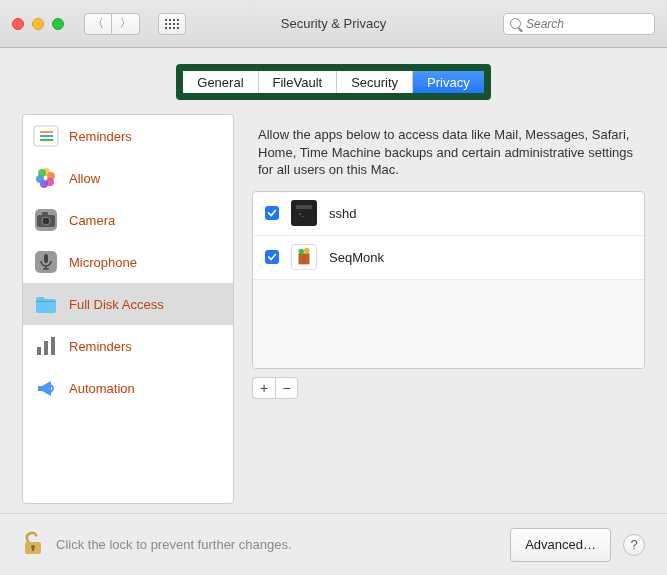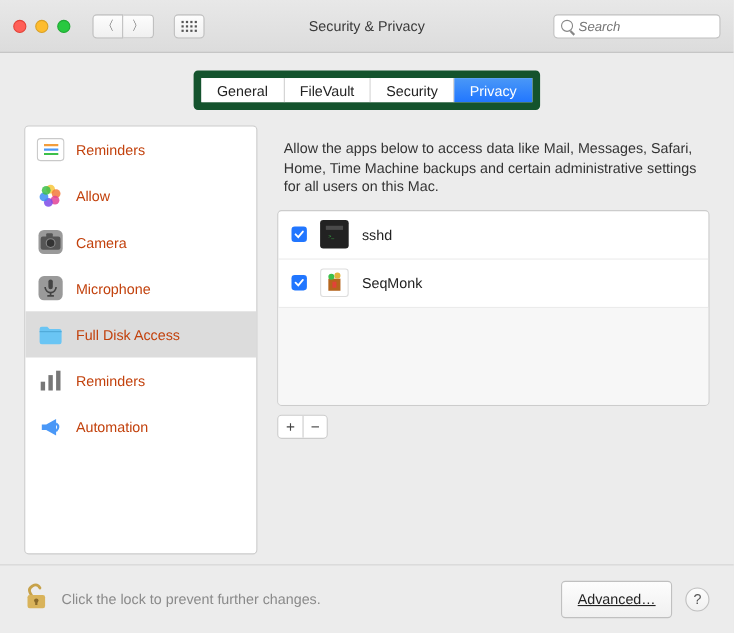--- a/index.html
+++ b/index.html
@@ -46,21 +46,21 @@
   .chk svg { width:10px; height:10px; }
   .app-icon { width:26px; height:26px; border-radius:3px; display:flex; align-items:center; justify-content:center; flex-shrink:0; }
   .app-name { font-size:13px; color:#222; }
 
   .list-controls { margin-top:8px; display:flex; border:1px solid #ccc; border-radius:4px; width:fit-content; overflow:hidden; background:#fff;}
   .list-btn { width:22px; height:20px; display:flex; align-items:center; justify-content:center; font-size:14px; color:#444; }
   .list-btn + .list-btn { border-left:1px solid #ccc; }
 
   .footer { position:absolute; bottom:0; left:0; right:0; height: 62px; border-top:1px solid #d4d4d4; display:flex; align-items:center; padding: 0 22px; gap:12px; background:#ececec;}
   .lock-text { font-size:13px; color:#8a8a8a; }
-  .adv-btn { margin-left:auto; height:34px; padding:4px 14px; background:linear-gradient(#fdfdfd,#f0f0f0); border:1px solid #c0c0c0; border-radius:4px; font-size:13px; color:#222; display:flex; align-items:center;text-decoration:underline;}
+  .adv-btn { margin-left:auto; height:34px; padding:4px 14px; background:linear-gradient(#fdfdfd,#f0f0f0); border:1px solid #c0c0c0; border-radius:4px; font-size:13px; color:#222; display:flex; align-items:center;}
   .help-btn { width:22px; height:22px; border:1px solid #c0c0c0; border-radius:50%; background:linear-gradient(#fdfdfd,#f0f0f0); font-size:13px; color:#555; display:flex; align-items:center; justify-content:center;}
 </style>
 </head>
 <body>
 
 <div class="titlebar">
   <div class="traffic">
     <div class="dot red"></div>
     <div class="dot yellow"></div>
     <div class="dot green"></div>

